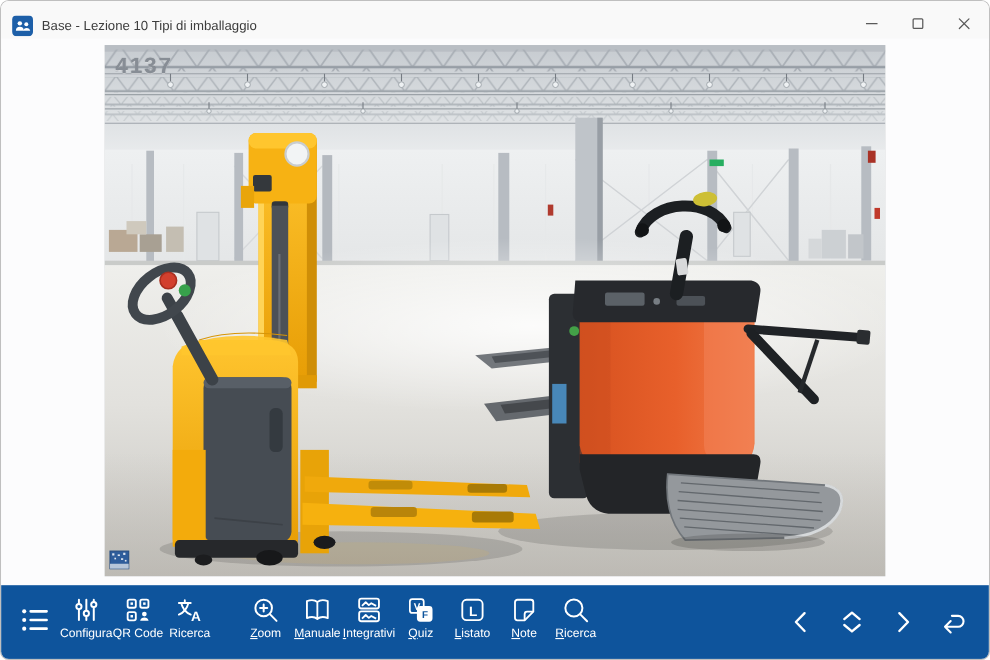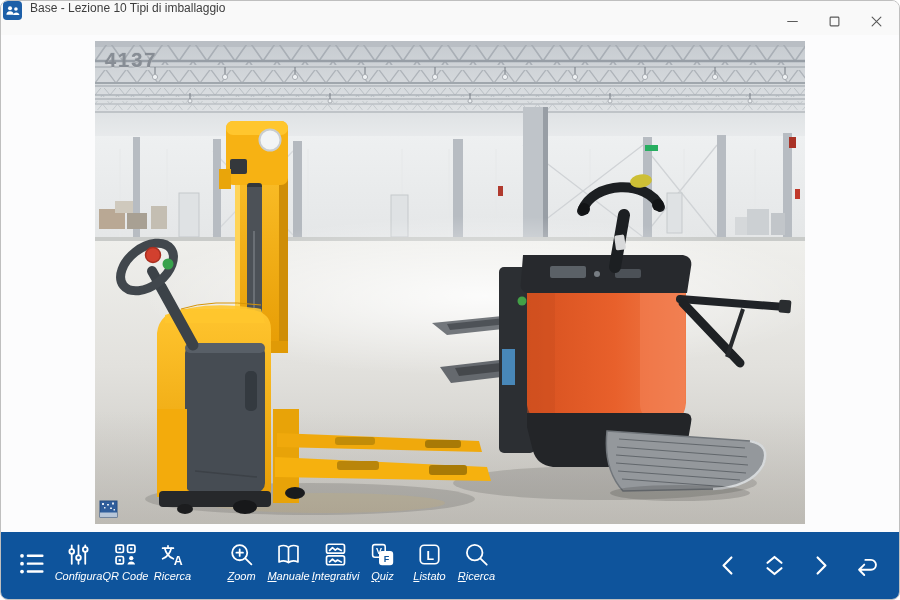--- a/index.html
+++ b/index.html
@@ -5,21 +5,21 @@
   * { margin:0; padding:0; box-sizing:border-box; }
   html,body { width:900px; height:600px; background:#fff; font-family:"Liberation Sans", sans-serif; }
   .window {
     position:relative; width:900px; height:600px; background:#fcfcfd;
     border:1px solid #bfbfbf; border-radius:8px; overflow:hidden;
   }
   
   .titlebar {
     position:absolute; top:0; left:0; right:0; height:45px;
     background:#f9f9f9; border-bottom:1px solid #e4e4e4;
-    display:flex; align-items:flex-start; padding-left:2px;
+    display:flex; align-items:center; padding-left:10px;
   }
   .app-icon { width:19px; height:19px; margin-right:8px; flex:0 0 auto; }
   .app-icon svg { width:19px; height:19px; display:block; }
   .title-text { font-size:12px; color:#3d3d3d; white-space:nowrap; }
   .win-controls { margin-left:auto; display:flex; height:100%; }
   .win-btn { width:42px; height:100%; display:flex; align-items:center; justify-content:center;
              background:transparent; border:none; cursor:pointer; }
   .win-btn svg { width:21px; height:21px; }
   .win-btn:last-child { margin-right:2px; }
   
@@ -39,21 +39,21 @@
     position:absolute; left:0; right:0; bottom:0; height:67px;
     background:#0E549C; display:flex; align-items:stretch; padding-left:8px;
   }
   .tb-btn { background:transparent; border:none; color:#fff; cursor:pointer;
             display:flex; flex-direction:column; align-items:center; }
   .tb-menu { width:46px; justify-content:center; }
   .tb-menu .tb-icon svg { width:30px; height:30px; }
   .tb-item { width:47px; padding-top:9px; }
   .tb-icon { display:block; }
   .tb-item .tb-icon svg { width:27px; height:27px; display:block; }
-  .tb-label { display:block; font-size:11px; color:#fff; margin-top:2px; white-space:nowrap;font-style:italic; }
+  .tb-label { display:block; font-size:11px; color:#fff; margin-top:2px; white-space:nowrap; }
   .tb-label.ak::first-letter { text-decoration:underline; }
   .tb-gap { width:22px; flex:0 0 auto; }
   .tb-nav-group { margin-left:auto; display:flex; align-items:center; padding-right:10px; }
   .tb-nav { width:46px; height:100%; display:flex; align-items:center; justify-content:center;
             background:transparent; border:none; cursor:pointer; }
   .tb-nav svg { width:27px; height:27px; display:block; }
 </style>
 </head>
 <body>
 
@@ -427,20 +427,29 @@
       <span class="tb-icon">
           <svg viewBox="0 0 24 24" fill="none" stroke="#fff" stroke-width="1.5">
             <rect x="3.8" y="3.8" width="16.4" height="16.4" rx="3.4"></rect>
             <text x="9.3" y="16.5" font-size="11" font-weight="bold" fill="#fff" stroke="none" font-family="Liberation Sans, sans-serif">L</text>
           </svg>
         </span>
       <span class="tb-label ak">Listato</span>
     </button>
     <button class="tb-btn tb-item">
       <span class="tb-icon">
+          <svg viewBox="0 0 24 24" fill="none" stroke="#fff" stroke-width="1.5" stroke-linejoin="round">
+            <path d="M4.6 5.8a2 2 0 0 1 2-2h10.8a2 2 0 0 1 2 2v7.6l-7 7H6.6a2 2 0 0 1-2-2z"></path>
+            <path d="M19.4 13.4h-5a2 2 0 0 0-2 2v5"></path>
+          </svg>
+        </span>
+      <span class="tb-label ak">Note</span>
+    </button>
+    <button class="tb-btn tb-item">
+      <span class="tb-icon">
           <svg viewBox="0 0 24 24" fill="none" stroke="#fff" stroke-width="1.6" stroke-linecap="round">
             <circle cx="10.4" cy="10.4" r="6.9"></circle>
             <path d="M15.6 15.6l5.5 5.5"></path>
           </svg>
         </span>
       <span class="tb-label ak">Ricerca</span>
     </button>
 
     <div class="tb-nav-group">
       <button class="tb-nav">

